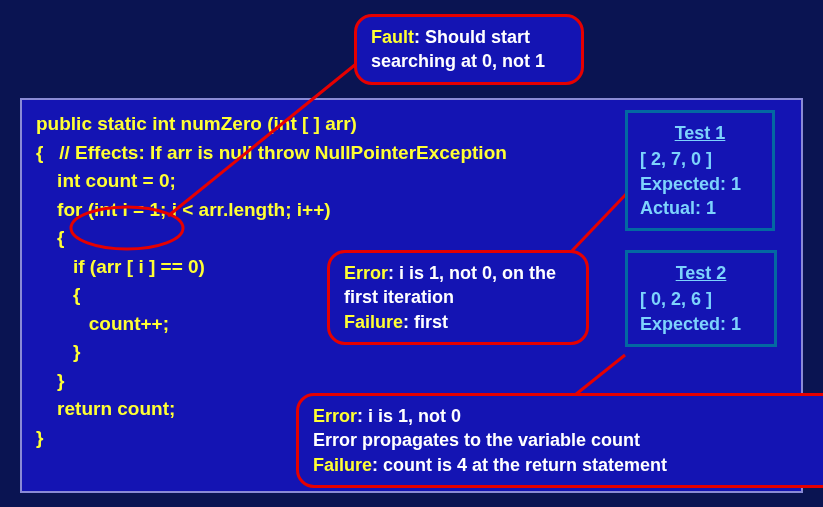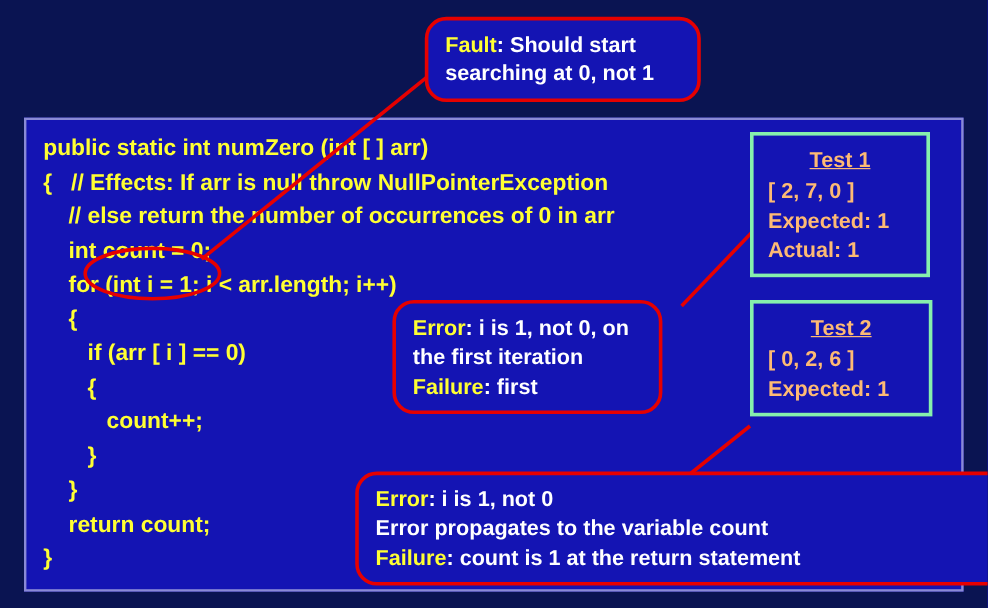--- a/index.html
+++ b/index.html
@@ -36,23 +36,23 @@
     padding: 8px 14px;
     color: #fff;
     font-size: 18px;
     font-weight: bold;
     line-height: 1.35;
   }
   .callout .kw { color: #ffff33; }
   .testbox {
     position: absolute;
     background: #1414b3;
-    border: 3px solid #86efac;
+    border: 3px solid #0369a1;
     padding: 8px 12px;
-    color: #fdba74;
+    color: #7dd3fc;
     font-size: 18px;
     font-weight: bold;
     line-height: 1.35;
   }
   .ttl {
     text-decoration: underline;
     display: block;
     text-align: center;
     margin-bottom: 2px;
   }
@@ -62,21 +62,20 @@
     width: 823px; height: 507px;
     pointer-events: none;
   }
 </style>
 </head>
 <body>
 
 <div class="code-panel">
   <div class="code-line">public static int numZero (int [ ] arr)</div>
   <div class="code-line">{   // Effects: If arr is null throw NullPointerException</div>
-  <div class="code-line">    // else return the number of occurrences of 0 in arr</div>
   <div class="code-line">    int count = 0;</div>
   <div class="code-line">    for (int i = 1; i &lt; arr.length; i++)</div>
   <div class="code-line">    {</div>
   <div class="code-line">       if (arr [ i ] == 0)</div>
   <div class="code-line">       {</div>
   <div class="code-line">          count++;</div>
   <div class="code-line">       }</div>
   <div class="code-line">    }</div>
   <div class="code-line">    return count;</div>
   <div class="code-line">}</div>
@@ -90,29 +89,29 @@
 
   <line x1="630" y1="190" x2="568" y2="255" stroke="#e60000" stroke-width="3"></line>
 
   <line x1="625" y1="355" x2="575" y2="395" stroke="#e60000" stroke-width="3"></line>
 </svg>
 
 <div class="callout" style="left:354px; top:14px; width:230px;">
   <span class="kw">Fault</span><span>: Should start searching at 0, not 1</span>
 </div>
 
-<div class="callout" style="left:327px; top:250px; width:225px;">
+<div class="callout" style="left:327px; top:250px; width:262px;">
   <div><span class="kw">Error</span><span>: i is 1, not 0, on the first iteration</span></div>
   <div><span class="kw">Failure</span><span>: first</span></div>
 </div>
 
 <div class="callout" style="left:296px; top:393px; width:584px;">
   <div><span class="kw">Error</span><span>:  i is 1, not 0</span></div>
   <div>Error propagates to the variable count</div>
-  <div><span class="kw">Failure</span><span>: count is 1 at the return statement</span></div>
+  <div><span class="kw">Failure</span><span>: count is 4 at the return statement</span></div>
 </div>
 
 <div class="testbox" style="left:625px; top:110px; width:150px;">
   <span class="ttl">Test 1</span>
   <div>[ 2, 7, 0 ]</div>
   <div>Expected: 1</div>
   <div>Actual: 1</div>
 </div>
 
 <div class="testbox" style="left:625px; top:250px; width:152px;">

